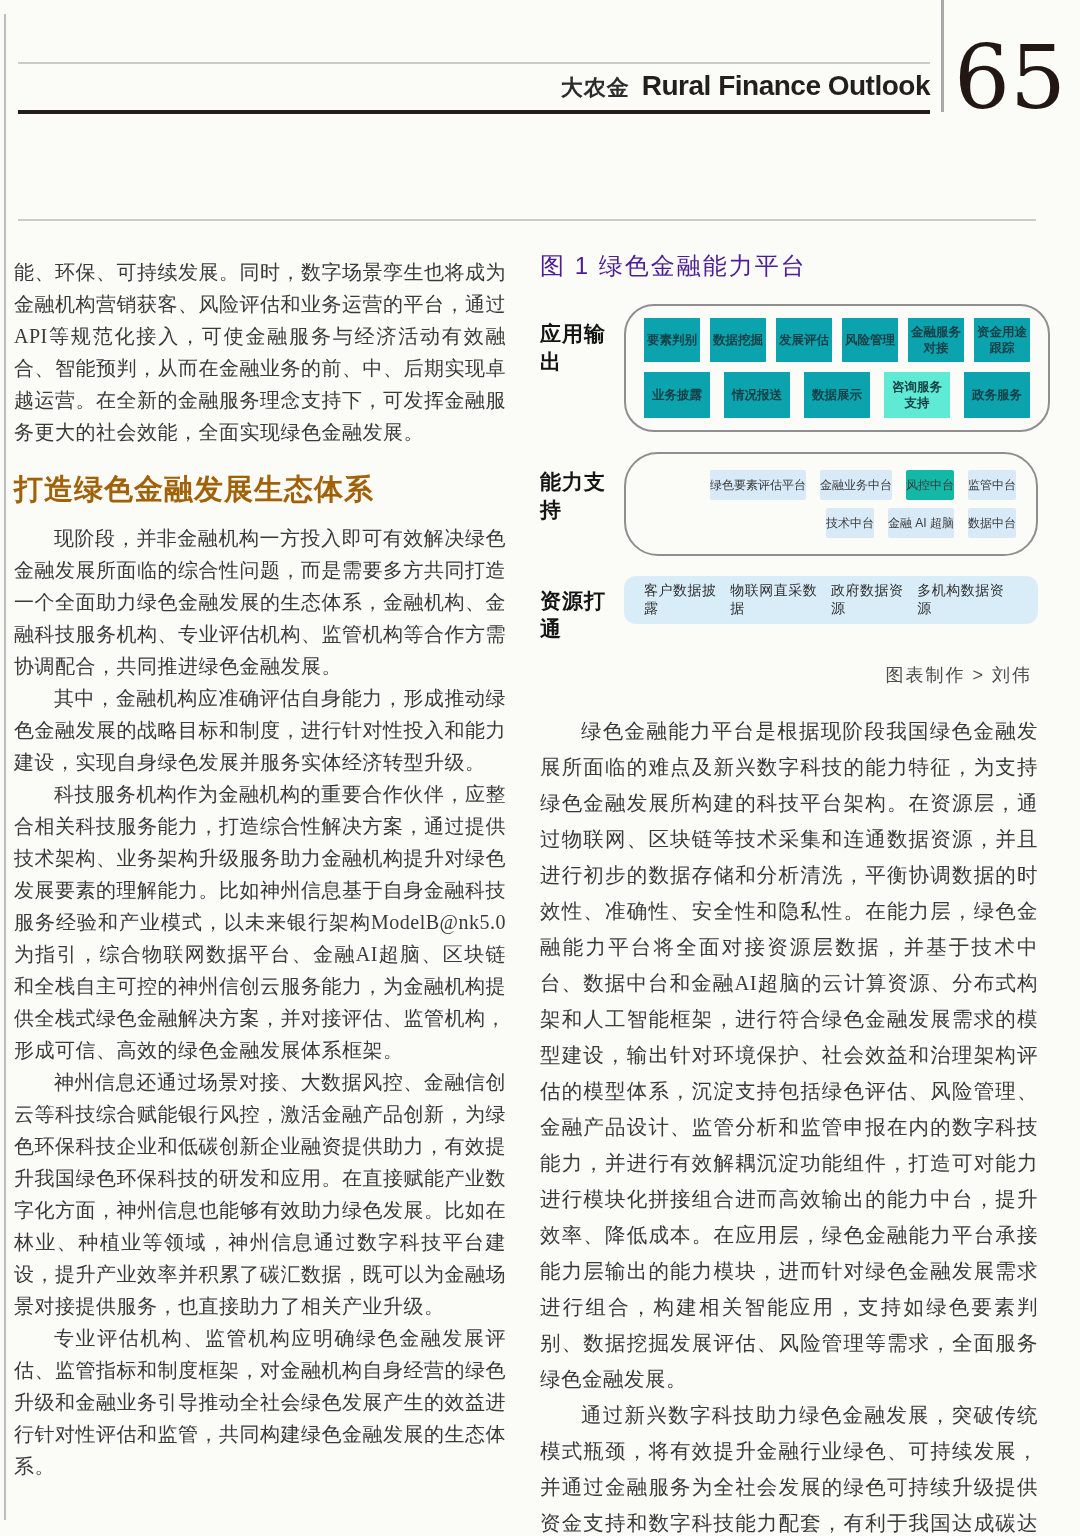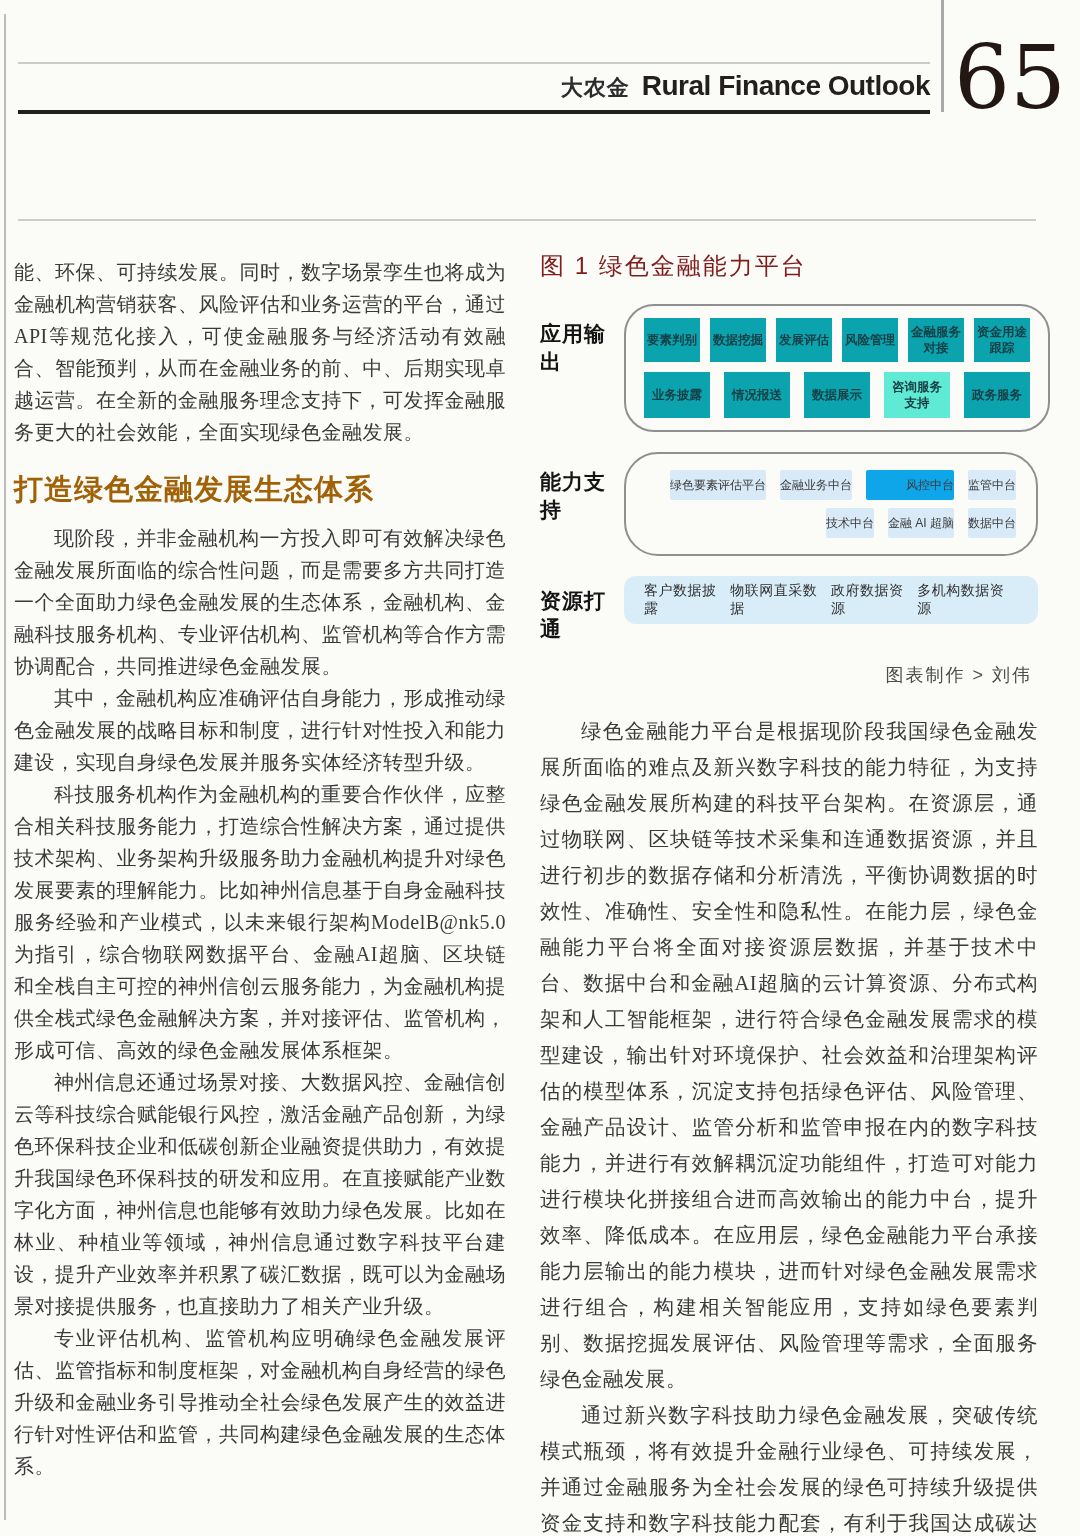--- a/index.html
+++ b/index.html
@@ -33,21 +33,21 @@
   .col-right p.body-par{margin:0;font-size:20.5px;line-height:36px;text-align:justify;letter-spacing:0.5px;}
   .indent{text-indent:2em;}
   .section-heading{
     margin:22px 0 12px 0;
     font-family:"Liberation Sans","DejaVu Sans",sans-serif;
     font-size:29px;font-weight:700;letter-spacing:1px;color:#478ba4;
   }
   
   .fig-title{
     margin:0 0 22px 0;font-family:"Liberation Sans","DejaVu Sans",sans-serif;
-    font-size:24px;font-weight:400;color:#7f1d1d;letter-spacing:2px;
+    font-size:24px;font-weight:400;color:#4c1d95;letter-spacing:2px;
   }
   .fig-section{display:flex;margin-bottom:20px;}
   .fig-label{
     width:84px;flex:none;font-family:"Liberation Sans","DejaVu Sans",sans-serif;
     font-size:21px;font-weight:700;color:#141414;letter-spacing:1px;padding-top:16px;
   }
   .fig-section.res .fig-label{padding-top:11px;}
   .fig-container{
     flex:1;border:2px solid #8f8f8f;border-radius:30px;
     padding:12px 18px;display:flex;flex-direction:column;gap:10px;background:transparent;
@@ -133,21 +133,21 @@
       </div>
     </div>
   </div>
 
   <div class="fig-section">
     <div class="fig-label">能力支持</div>
     <div class="fig-container cap-container">
       <div class="cap-row">
         <div class="cap-box first" style="background: rgb(216, 234, 247);">绿色要素评估平台</div>
         <div class="cap-box" style="background: rgb(216, 234, 247);">金融业务中台</div>
-        <div class="cap-box" style="background: #0ea5e9; padding-left: 40px;">风控中台</div>
+        <div class="cap-box" style="background: #14b8a6;">风控中台</div>
         <div class="cap-box" style="background: rgb(216, 234, 247);">监管中台</div>
       </div>
       <div class="cap-row">
         <div class="cap-box first" style="background: rgb(216, 234, 247);">技术中台</div>
         <div class="cap-box wide" style="background: rgb(216, 234, 247);">金融 AI 超脑</div>
         <div class="cap-box" style="background: rgb(216, 234, 247);">数据中台</div>
       </div>
     </div>
   </div>
 

